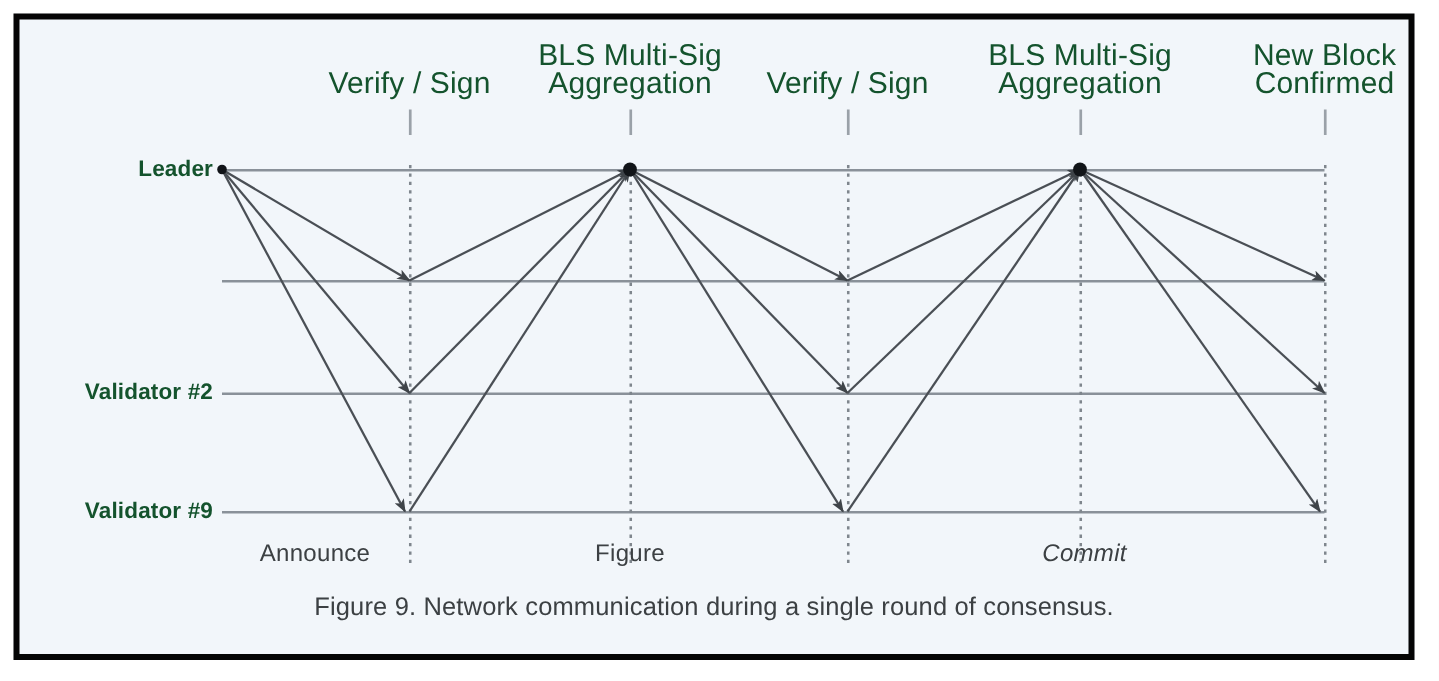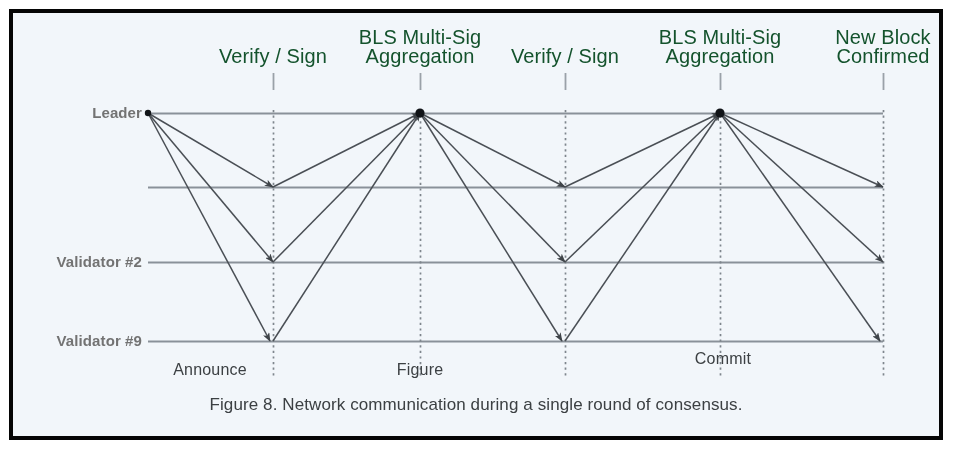--- a/index.html
+++ b/index.html
@@ -40,21 +40,21 @@
     color: #14532d;
     line-height: 19px;
     white-space: pre-line;
     letter-spacing: 0.1px;
   }
   .actor-label {
     position: absolute;
     text-align: right;
     font-size: 15px;
     font-weight: bold;
-    color: #737373;
+    color: #14532d;
     letter-spacing: 0.1px;
   }
   .phase-label-bottom {
     position: absolute;
     text-align: center;
     font-size: 16px;
     color: #3c4043;
     letter-spacing: 0.2px;
   }
   #figure-caption {
@@ -142,17 +142,17 @@
   <div class="phase-label-top" style="left:340px; top:28px; width:160px;">BLS Multi-Sig
 Aggregation</div>
   <div class="phase-label-top" style="left:485px; top:47px; width:160px;">Verify / Sign</div>
   <div class="phase-label-top" style="left:640px; top:28px; width:160px;">BLS Multi-Sig
 Aggregation</div>
   <div class="phase-label-top" style="left:803px; top:28px; width:160px;">New Block
 Confirmed</div>
 
   <div class="phase-label-bottom" style="left:130px; top:361px; width:160px;">Announce</div>
   <div class="phase-label-bottom" style="left:340px; top:361px; width:160px;">Figure</div>
-  <div class="phase-label-bottom" style="left:643px; top:350px; width:160px;">Commit</div>
+  <div class="phase-label-bottom" style="left:643px; top:361px; width:160px;font-style:italic;">Commit</div>
 
-  <div id="figure-caption">Figure 8. Network communication during a single round of consensus.</div>
+  <div id="figure-caption">Figure 9. Network communication during a single round of consensus.</div>
 
 </div>
 
 </body></html>

